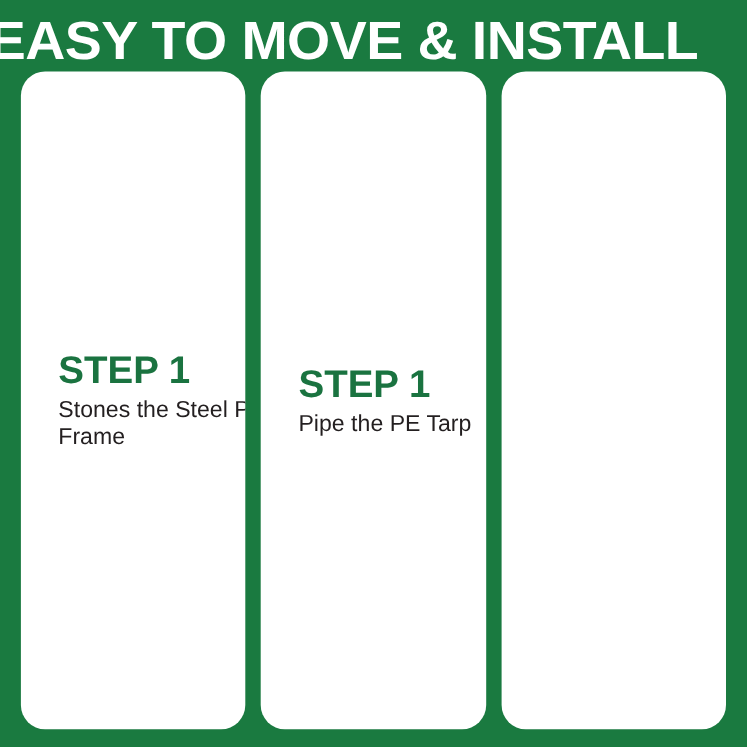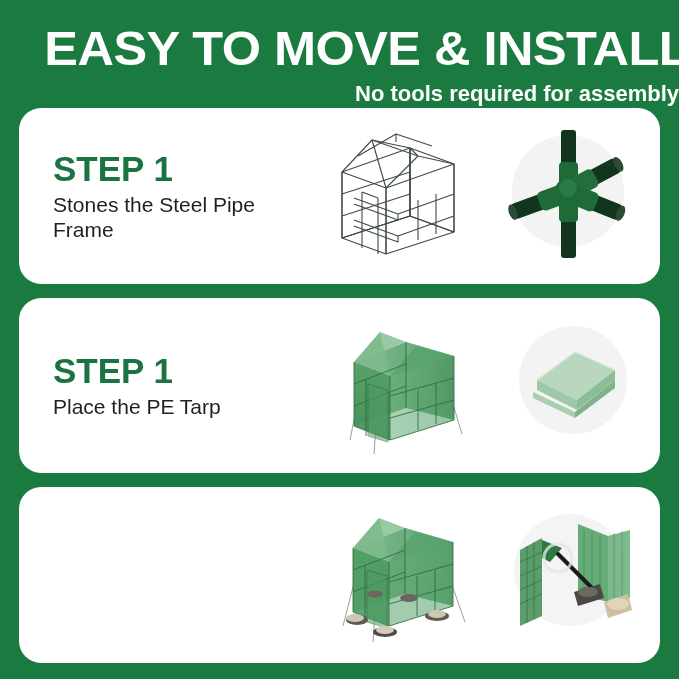--- a/index.html
+++ b/index.html
@@ -21,22 +21,22 @@
     background: #1a7a40;
     box-sizing: border-box;
     display: flex;
     flex-direction: column;
     align-items: center;
   }
 
   
   .header {
     width: 100%;
-    padding-top: 21px;
-    text-align: right;
+    padding-top: 11px;
+    text-align: left;
     flex: 0 0 auto;
   }
   .headline {
     color: #ffffff;
     font-family: "Liberation Sans Narrow", "Liberation Sans", sans-serif;
     font-weight: bold;
     font-size: 49px;
     line-height: 54px;
     letter-spacing: -0.5px;
     transform: scaleX(1.03);
@@ -53,21 +53,20 @@
     white-space: nowrap;
   }
 
   
   .cards {
     width: 679px;
     flex: 1 1 auto;
     padding: 0 19px 16px 19px;
     box-sizing: border-box;
     display: flex;
-    flex-direction: column;
     gap: 14px;
   }
   .card {
     background: #ffffff;
     border-radius: 22px;
     flex: 1 1 0;
     position: relative;
     display: flex;
     align-items: center;
     overflow: hidden;
@@ -107,21 +106,20 @@
   }
   .art-slot { display: block; }
 </style>
 </head>
 <body>
 
 <div class="poster">
 
   <div class="header">
     <h1 class="headline">EASY TO MOVE &amp; INSTALL</h1>
-    <p class="subhead">No tools required for assembly</p>
   </div>
 
   <div class="cards">
 
     <div class="card">
       <div class="card-text">
         <div class="step-label">STEP 1</div>
         <div class="step-desc">Stones the Steel Pipe Frame</div>
       </div>
       <div class="card-art">
@@ -204,21 +202,21 @@
           </g>
         </svg>
         </span>
 
       </div>
     </div>
 
     <div class="card">
       <div class="card-text">
         <div class="step-label">STEP 1</div>
-        <div class="step-desc">Place the PE Tarp</div>
+        <div class="step-desc">Pipe the PE Tarp</div>
       </div>
       <div class="card-art">
 
         <span class="art-slot">
         <svg width="152" height="152" viewBox="0 0 152 152">
           <defs>
             <linearGradient id="tarpL" x1="0" y1="0" x2="1" y2="0">
               <stop offset="0" stop-color="#7fb98c"></stop>
                   <stop offset="1" stop-color="#5da471"></stop>
             </linearGradient>

